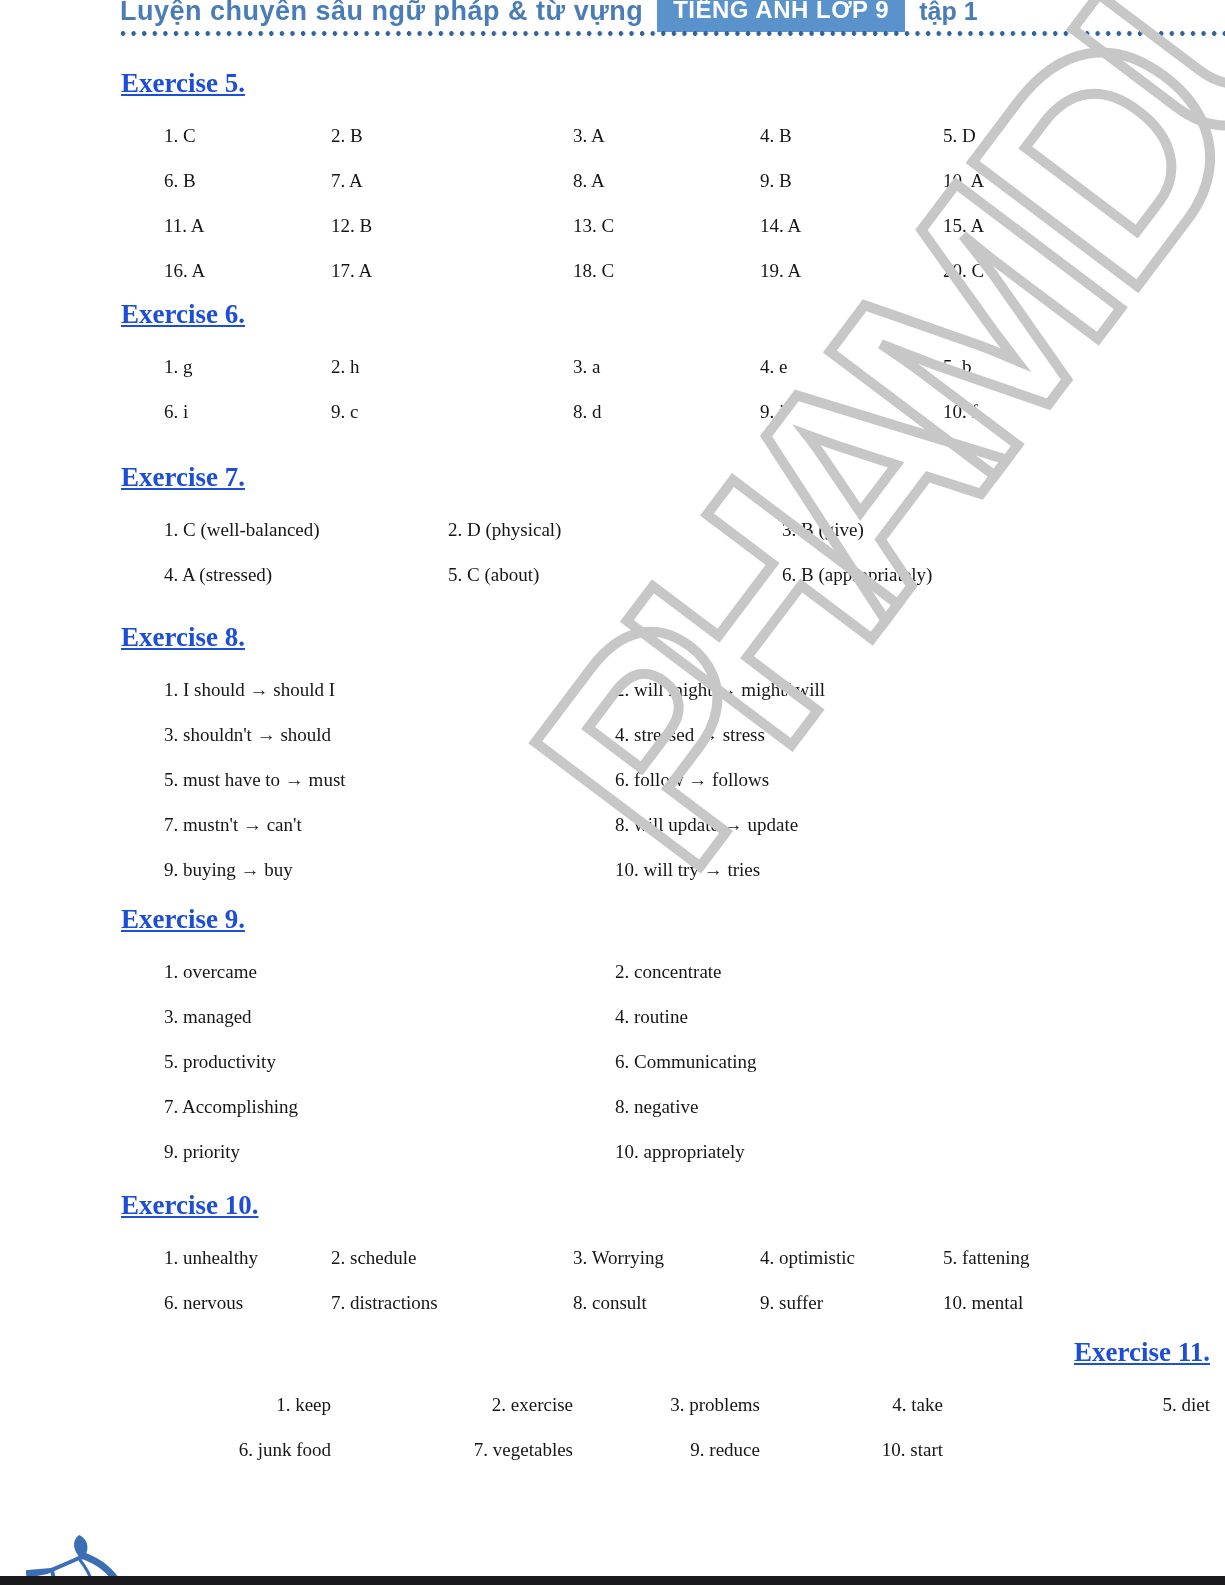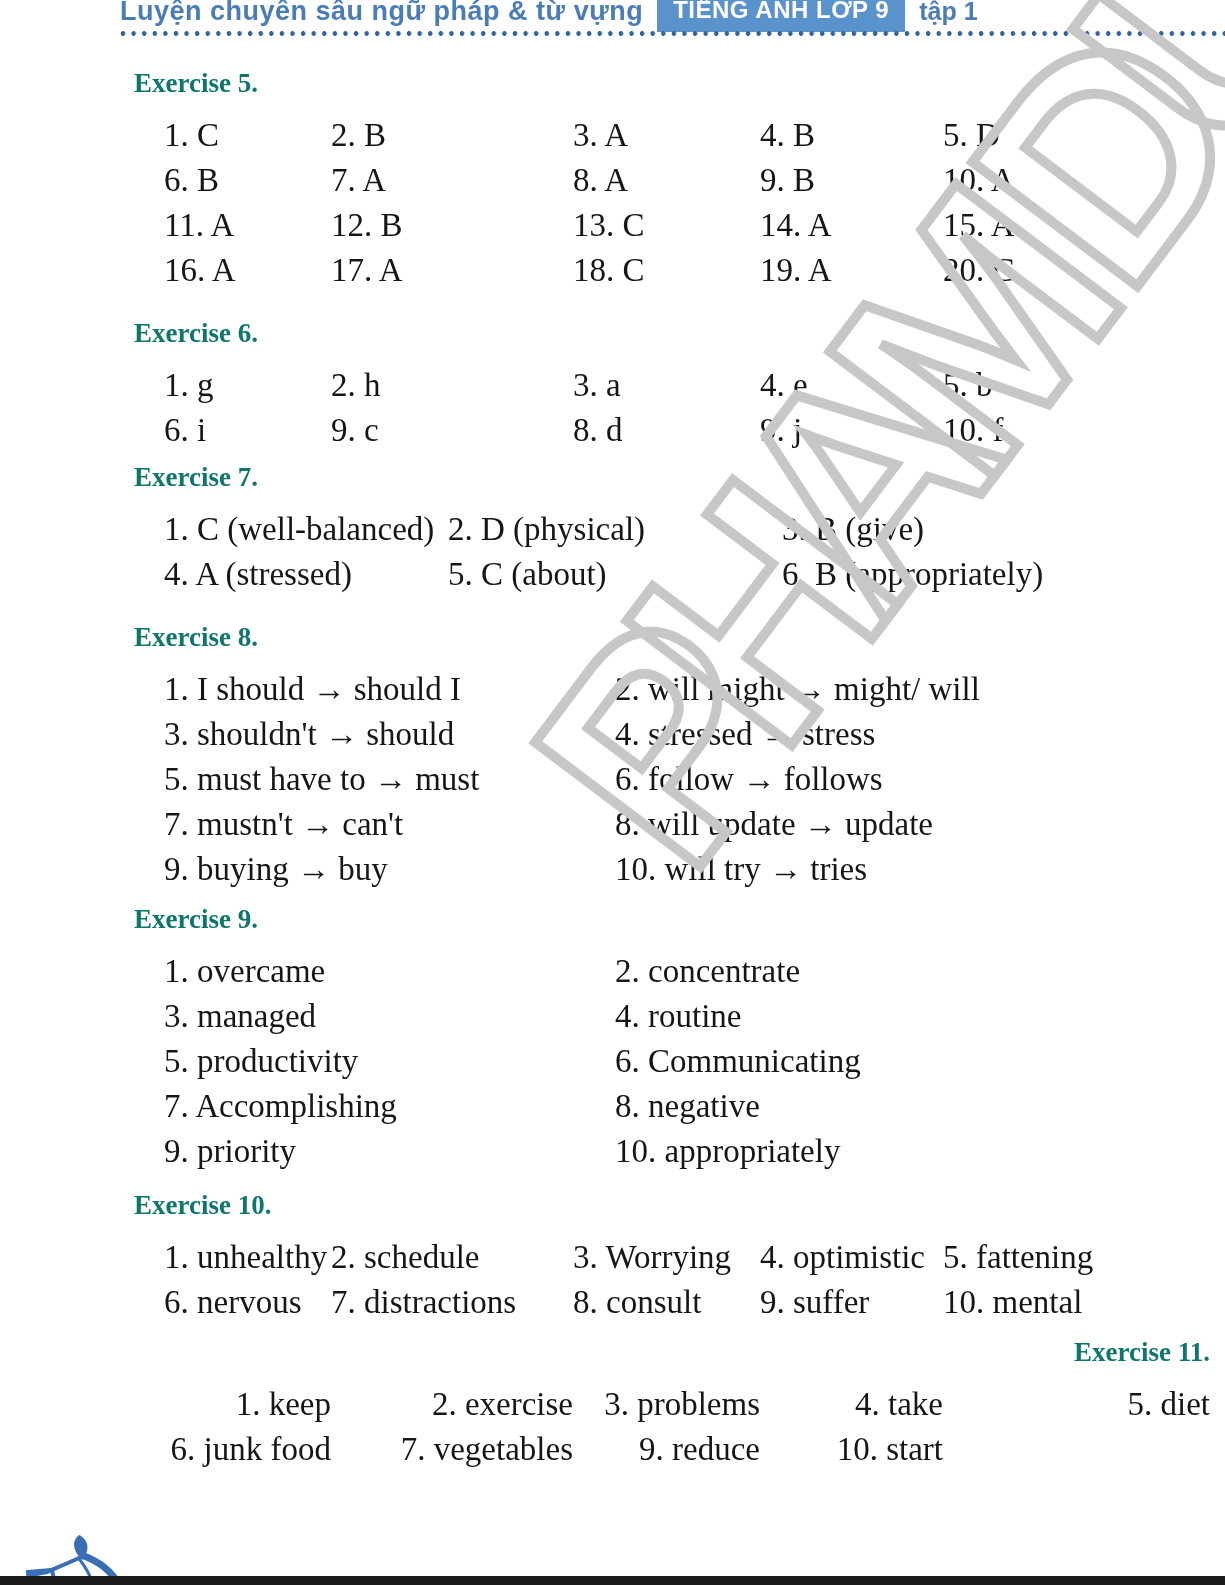--- a/index.html
+++ b/index.html
@@ -11,29 +11,29 @@
           font-family:"Liberation Sans",sans-serif;font-weight:bold;white-space:nowrap;z-index:2;}
   .header-title{color:#4a7db8;font-size:27px;letter-spacing:.5px;}
   .badge{background:#5a92cb;color:#ffffff;font-size:24px;padding:6px 16px 8px;letter-spacing:.5px;}
   .badge-suffix{color:#4a7db8;font-size:25px;}
   .dotted{position:absolute;top:30px;left:120px;width:1105px;height:7px;z-index:2;
           background-image:radial-gradient(circle at 3px 3.5px,#33639c 2.1px,rgba(0,0,0,0) 2.6px);
           background-size:10.6px 7px;background-repeat:repeat-x;}
 
   
   .sec{position:absolute;left:118px;width:1092px;z-index:1;}
-  .sec-title{font-size:27px;font-weight:bold;color:#0f766e;line-height:30px;margin:0 0 15px 16px;}
-  .items{display:grid;padding-left:46px;font-size:33px;color:#161616;line-height:45px;}
+  .sec-title{font-size:27px;font-weight:bold;color:#1d4ed8;line-height:30px;margin:0 0 15px 3px;text-decoration:underline;}
+  .items{display:grid;padding-left:46px;font-size:19px;color:#161616;line-height:45px;}
   .cols5{grid-template-columns:167px 242px 187px 183px 1fr;}
   .cols3{grid-template-columns:284px 334px 1fr;}
   .cols2{grid-template-columns:451px 1fr;}
   .it{display:block;white-space:nowrap;}
 
   .sec-5 {top:68px;}
-  .sec-6 {top:318px;}
+  .sec-6 {top:299px;}
   .sec-7 {top:462px;}
   .sec-8 {top:622px;}
   .sec-9 {top:904px;}
   .sec-10{top:1190px;}
   .sec-11{top:1337px;text-align:right;}
 
   
   .watermark{position:absolute;left:605px;top:820px;width:0;height:0;z-index:3;pointer-events:none;}
   .watermark span{display:block;white-space:nowrap;
           transform:translate(-50%,-50%) rotate(-53deg);

